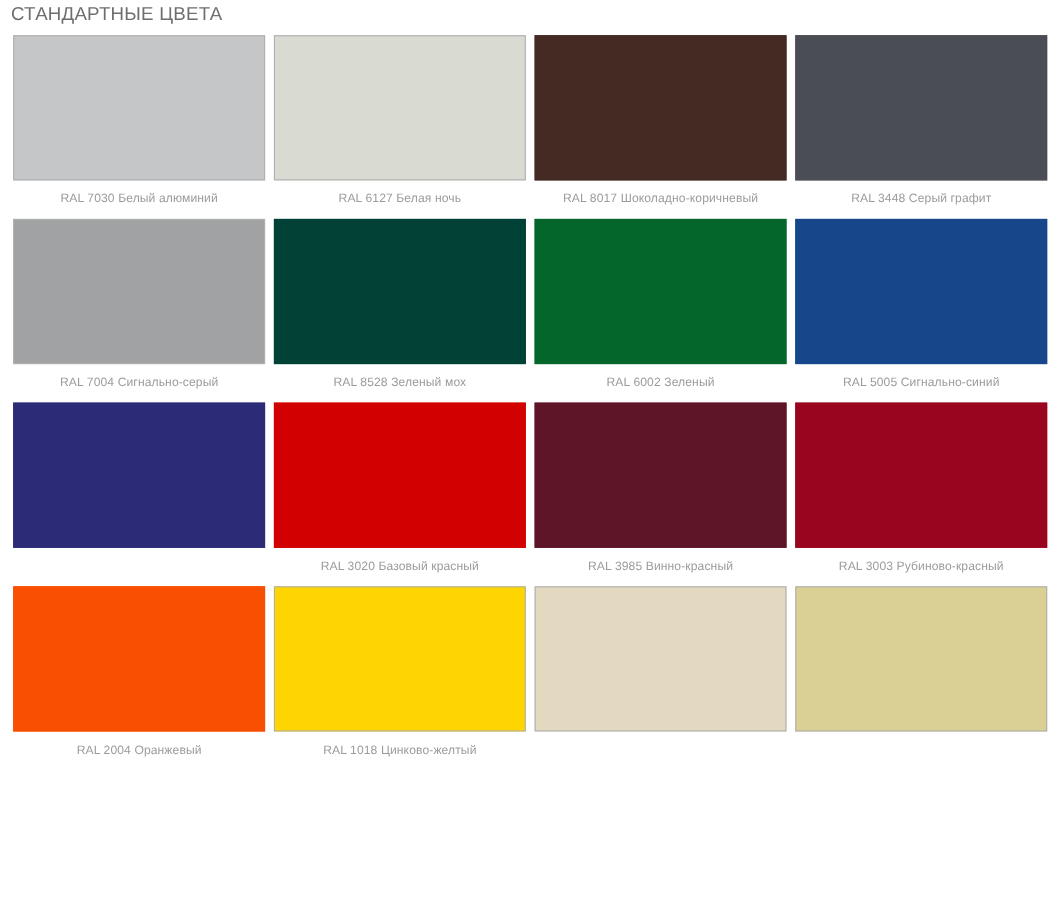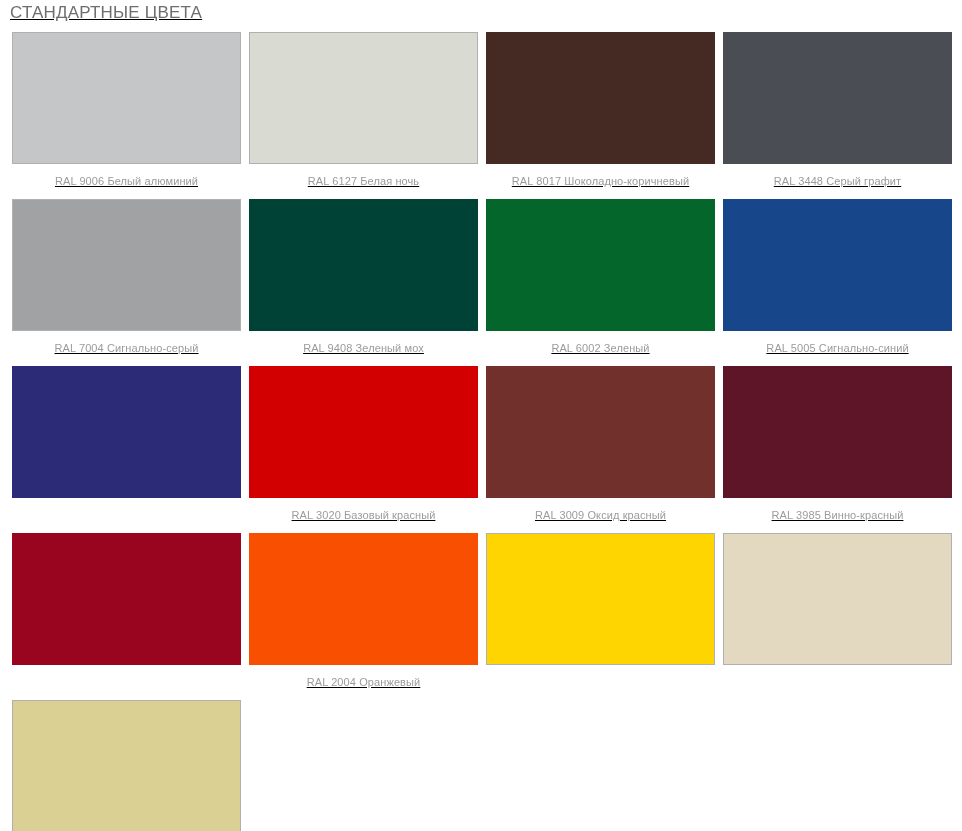--- a/index.html
+++ b/index.html
@@ -13,21 +13,20 @@
     overflow: hidden;
     font-family: "Liberation Sans", sans-serif;
     -webkit-font-smoothing: antialiased;
   }
   .page {
     position: relative;
     width: 962px;
     height: 831px;
     box-sizing: border-box;
     padding: 0 8px;
-    text-decoration: underline;
   }
   .page-title {
     font-size: 17px;
     font-weight: 400;
     color: #6d6e70;
     letter-spacing: 0.2px;
     line-height: 20px;
     padding: 3px 0 0 2px;
     margin: 0 0 9px 0;
     white-space: nowrap;
@@ -65,74 +64,72 @@
 </head>
 <body>
 
 <div class="page">
 
   <h1 class="page-title">СТАНДАРТНЫЕ ЦВЕТА</h1>
 
   <div class="swatch-grid">
       <div class="swatch-cell">
         <div class="swatch-chip" style="background: rgb(196, 198, 200); border: 1px solid rgb(176, 176, 176);"></div>
-        <span class="swatch-label">RAL 9006 Белый алюминий</span>
+        <span class="swatch-label">RAL 7030 Белый алюминий</span>
       </div>
       <div class="swatch-cell">
         <div class="swatch-chip" style="background: rgb(217, 218, 210); border: 1px solid rgb(176, 176, 176);"></div>
         <span class="swatch-label">RAL 6127 Белая ночь</span>
       </div>
       <div class="swatch-cell">
         <div class="swatch-chip" style="background: rgb(69, 42, 36); border: 1px solid rgb(69, 42, 36);"></div>
         <span class="swatch-label">RAL 8017 Шоколадно-коричневый</span>
       </div>
       <div class="swatch-cell">
         <div class="swatch-chip" style="background: rgb(74, 77, 84); border: 1px solid rgb(74, 77, 84);"></div>
         <span class="swatch-label">RAL 3448 Серый графит</span>
       </div>
       <div class="swatch-cell">
         <div class="swatch-chip" style="background: rgb(160, 162, 164); border: 1px solid rgb(176, 176, 176);"></div>
         <span class="swatch-label">RAL 7004 Сигнально-серый</span>
       </div>
       <div class="swatch-cell">
         <div class="swatch-chip" style="background: rgb(0, 66, 54); border: 1px solid rgb(0, 66, 54);"></div>
-        <span class="swatch-label">RAL 9408 Зеленый мох</span>
+        <span class="swatch-label">RAL 8528 Зеленый мох</span>
       </div>
       <div class="swatch-cell">
         <div class="swatch-chip" style="background: rgb(4, 102, 43); border: 1px solid rgb(4, 102, 43);"></div>
         <span class="swatch-label">RAL 6002 Зеленый</span>
       </div>
       <div class="swatch-cell">
         <div class="swatch-chip" style="background: rgb(23, 70, 139); border: 1px solid rgb(23, 70, 139);"></div>
         <span class="swatch-label">RAL 5005 Сигнально-синий</span>
       </div>
       <div class="swatch-cell">
         <div class="swatch-chip" style="background: rgb(43, 43, 119); border: 1px solid rgb(43, 43, 119);"></div>
       </div>
       <div class="swatch-cell">
         <div class="swatch-chip" style="background: rgb(210, 0, 0); border: 1px solid rgb(210, 0, 0);"></div>
         <span class="swatch-label">RAL 3020 Базовый красный</span>
       </div>
       <div class="swatch-cell">
-        <div class="swatch-chip" style="background: rgb(114, 48, 44); border: 1px solid rgb(114, 48, 44);"></div>
-        <span class="swatch-label">RAL 3009 Оксид красный</span>
-      </div>
-      <div class="swatch-cell">
         <div class="swatch-chip" style="background: rgb(94, 21, 40); border: 1px solid rgb(94, 21, 40);"></div>
         <span class="swatch-label">RAL 3985 Винно-красный</span>
       </div>
       <div class="swatch-cell">
         <div class="swatch-chip" style="background: rgb(153, 4, 31); border: 1px solid rgb(153, 4, 31);"></div>
+        <span class="swatch-label">RAL 3003 Рубиново-красный</span>
       </div>
       <div class="swatch-cell">
         <div class="swatch-chip" style="background: rgb(249, 79, 0); border: 1px solid rgb(249, 79, 0);"></div>
         <span class="swatch-label">RAL 2004 Оранжевый</span>
       </div>
       <div class="swatch-cell">
         <div class="swatch-chip" style="background: rgb(254, 213, 0); border: 1px solid rgb(176, 176, 176);"></div>
+        <span class="swatch-label">RAL 1018 Цинково-желтый</span>
       </div>
       <div class="swatch-cell">
         <div class="swatch-chip" style="background: rgb(227, 217, 192); border: 1px solid rgb(176, 176, 176);"></div>
       </div>
       <div class="swatch-cell">
         <div class="swatch-chip" style="background: rgb(219, 208, 147); border: 1px solid rgb(176, 176, 176);"></div>
       </div>
     </div>
 
 </div>

